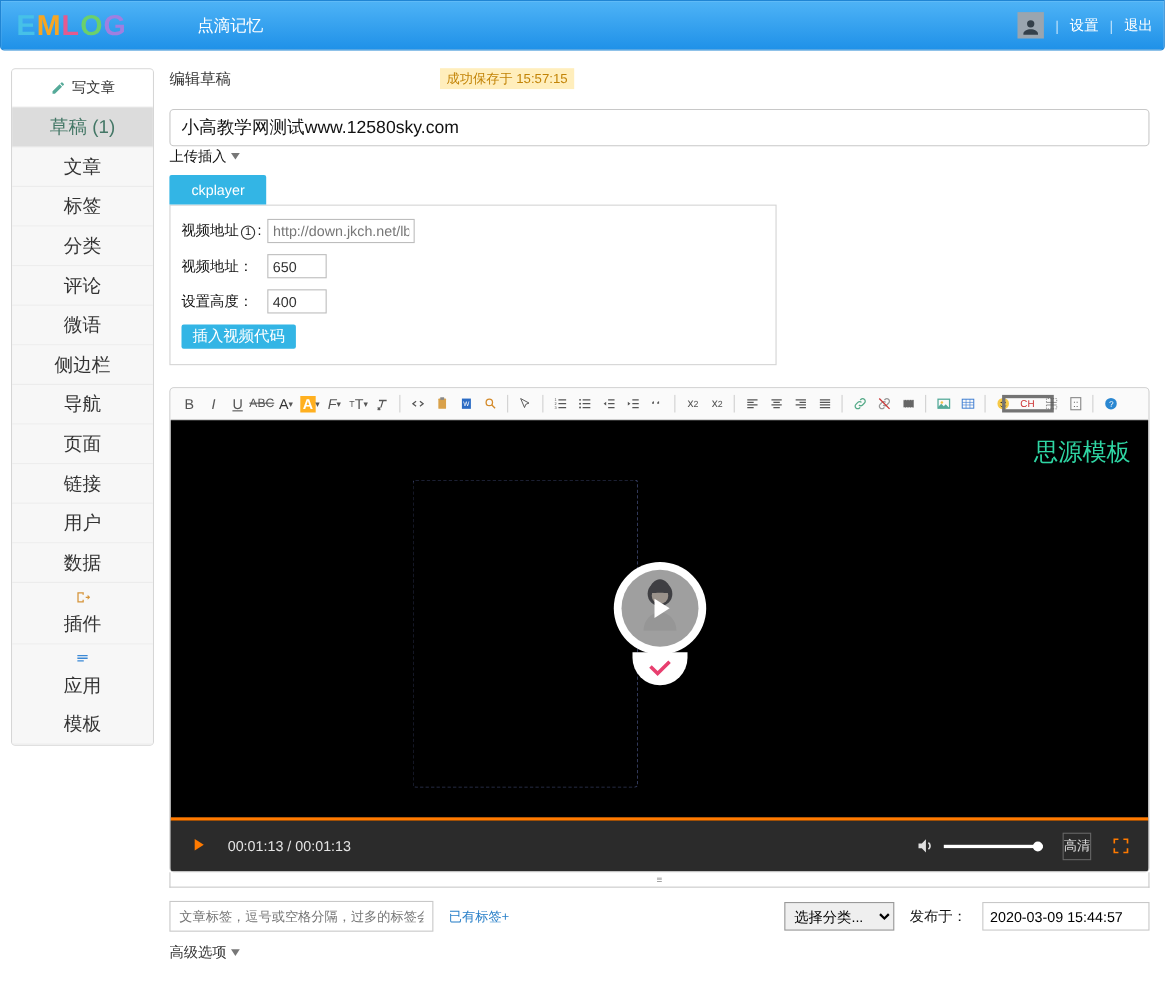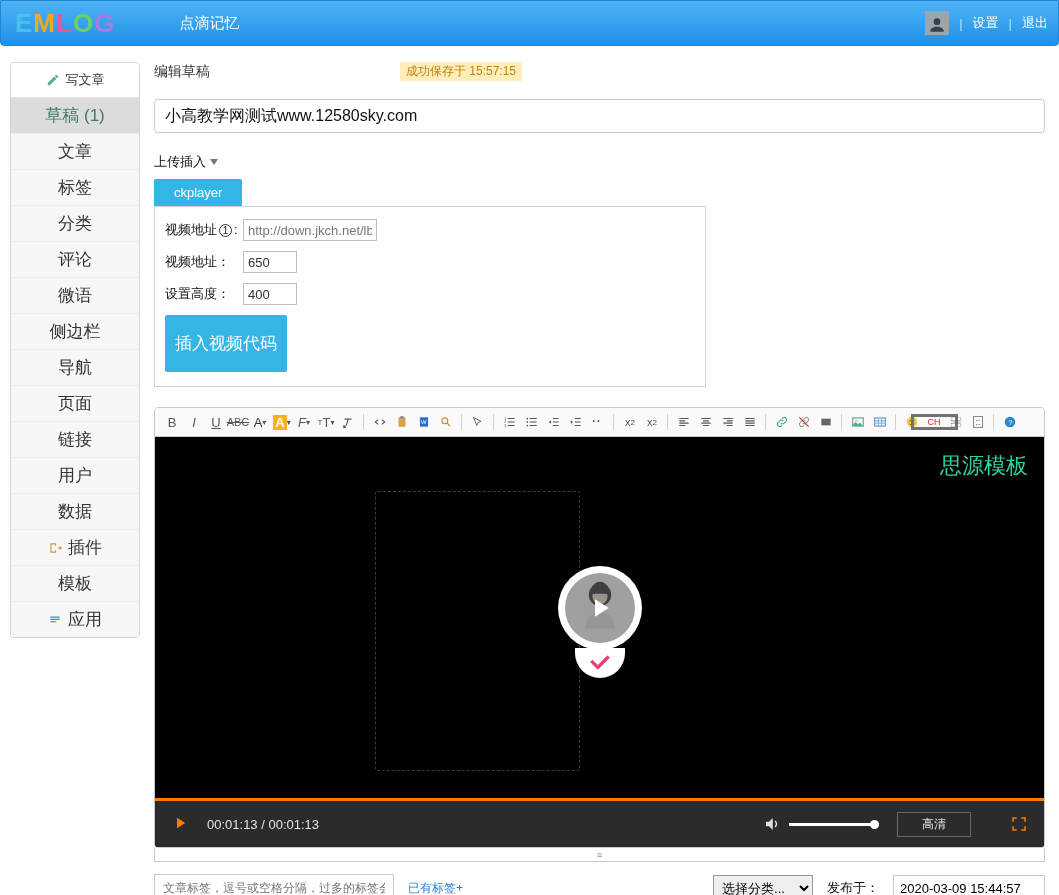--- a/index.html
+++ b/index.html
@@ -15,38 +15,38 @@
   .avatar svg { width:20px; height:20px; fill:#34404a; }
   .tr-link { color:#fff; cursor:pointer; }
   .tr-sep { color:#bce0fa; }
   
   .wrap { display:flex; align-items:flex-start; padding:16px 0 0 0; }
   .side { width:130px; margin-left:10px; border:1px solid #d6d6d6; background:#f7f7f7; border-radius:4px; overflow:hidden; }
   .side-top { display:flex; align-items:center; justify-content:center; gap:6px; padding:8px 0; background:#fff; border-bottom:1px solid #e2e2e2; cursor:pointer; }
   .side-top svg { width:14px; height:14px; fill:#4a7; }
   .side-item { text-align:center; padding:6px 0; font-size:17px; color:#333; border-bottom:1px solid #ececec; background:#f7f7f7; cursor:pointer; }
   .side-item.active { background:#dcdcdc; color:#476; font-weight:500; }
-  .side-item.ic { display:flex; align-items:center; justify-content:center; gap:6px; }
+  .side-item.ic { display:flex; align-items:center; justify-content:center; gap:6px;flex-direction:column; }
   .side-item.ic svg { width:14px; height:14px; }
   .main { flex:1; padding:0 14px 12px 14px; }
   .page-head { display:flex; align-items:center; }
   .page-title { font-size:14px; color:#333; }
   .save-msg { margin-left:190px; background:#ffeebc; color:#c28306; font-size:12px; padding:1px 6px; }
   .title-input { margin-top:18px; width:100%; height:34px; border:1px solid #c8c8c8; border-radius:4px; padding:0 10px; font-size:16px; color:#111; }
-  .upload-label { margin-top:20px; font-size:13px; color:#111; display:inline-flex; align-items:center; gap:4px; cursor:pointer; }
+  .upload-label { font-size:13px; color:#111; display:inline-flex; align-items:center; gap:4px; cursor:pointer; }
   .tri-down { width:0; height:0; border-left:4px solid transparent; border-right:4px solid transparent; border-top:6px solid #777; display:inline-block; }
   .ckplayer-tab { margin-top:8px; display:inline-block; background:#33b5e5; color:#fff; padding:6px 20px; font-size:13px; border-radius:2px 2px 0 0; cursor:pointer; }
   .ckbox { border:1px solid #d4d4d4; width:552px; padding:12px 10px 14px; }
   .ckrow { display:flex; align-items:center; margin-bottom:10px; }
   .cklab { width:78px; color:#111; font-size:13px; }
   .circled { display:inline-block; border:1px solid #333; border-radius:50%; width:13px; height:13px; line-height:11px; font-size:10px; text-align:center; margin:0 2px; }
   .ckin { border:1px solid #bdbdbd; height:22px; padding:0 4px; font-size:13px; color:#333; }
   .ckin.url { width:134px; color:#777; }
   .ckin.num { width:54px; }
-  .ckbtn { background:#33b5e5; color:#fff; border:none; padding:17px 10px; font-size:17px; border-radius:2px; cursor:pointer; }
+  .ckbtn { background:#33b5e5; color:#fff; border:none; padding:2px 10px; font-size:14px; border-radius:2px; cursor:pointer; }
   
   .editor { margin-top:20px; border:1px solid #c9c9c9; border-radius:4px; overflow:hidden; }
   .toolbar { background:#fafafa; border-bottom:1px solid #c9c9c9; padding:4px 6px; display:flex; flex-wrap:wrap; gap:0; }
   .tb { width:22px; height:20px; display:flex; align-items:center; justify-content:center; cursor:pointer; color:#555; }
   .tb svg { width:14px; height:14px; }
   .tb.sep { width:10px; cursor:default; position:relative; }
   .tb.sep::before { content:""; position:absolute; left:4px; top:2px; bottom:2px; width:1px; background:#d0d0d0; }
   
   .video { background:#000; height:410px; position:relative; }
   .brand { position:absolute; right:16px; top:14px; color:#2fd6a4; font-size:22px; font-family:"STKaiti","KaiTi",serif; }
@@ -59,21 +59,21 @@
   .chin svg { width:26px; height:18px; stroke:#e83f6f; }
   .dotframe { position:absolute; left:220px; top:54px; width:205px; height:280px; border:1px dashed rgba(140,160,255,0.35); border-radius:3px; }
   .vbar { position:absolute; left:0; right:0; bottom:0; height:46px; background:#2b2b2b; display:flex; align-items:center; padding:0 16px; }
   .vprog { position:absolute; left:0; right:0; top:-3px; height:3px; background:#ff7a00; }
   .vplay { color:#ff7a00; cursor:pointer; }
   .vtime { color:#e4e4e4; font-size:13px; margin-left:18px; }
   .vspace { flex:1; }
   .vicon { color:#e0e0e0; cursor:pointer; display:flex; align-items:center; }
   .voltrack { width:90px; height:3px; background:#fff; margin:0 18px 0 8px; position:relative; }
   .voldot { position:absolute; right:0; top:-3px; width:9px; height:9px; background:#fff; border-radius:50%; }
-  .hd { border:1px solid #666; padding:3px 24px; color:#e0e0e0; font-size:12px; margin-right:39px; cursor:pointer; }
+  .hd { border:1px solid #666; padding:3px 0; color:#e0e0e0; font-size:12px; margin-right:18px; cursor:pointer; }
   
   .resizer { height:14px; border:1px solid #c9c9c9; border-top:none; display:flex; align-items:center; justify-content:center; color:#888; font-size:9px; cursor:ns-resize; }
   
   .bottom { margin-top:12px; display:flex; align-items:center; gap:14px; }
   .tags-in { flex:1; max-width:370px; height:28px; border:1px solid #c8c8c8; padding:0 8px; color:#999; font-size:12px; }
   .taglink { color:#2a80c9; font-size:12px; cursor:pointer; }
   .catsel { height:26px; border:1px solid #999; font-size:13px; padding:0 4px; width:100px; }
   .publab { font-size:13px; color:#111; }
   .date-in { height:26px; border:1px solid #c8c8c8; padding:0 6px; font-size:13px; width:152px; }
   .advopt { margin-top:10px; font-size:13px; display:inline-flex; align-items:center; gap:4px; cursor:pointer; }
@@ -121,27 +121,27 @@
           <div class="side-item">链接</div>
           <div class="side-item">用户</div>
           <div class="side-item">数据</div>
         </div>
       <div class="side-item ic">
         <svg viewBox="0 0 24 24">
             <path fill="#d6953b" d="M20 13h-3v-2h3V8l4 4-4 4v-3zM4 4h10v4h-2V6H6v12h6v-2h2v4H4V4z"></path>
           </svg>
         <span>插件</span>
       </div>
-      <div class="side-item">模板</div>
       <div class="side-item ic" style="border-bottom:none">
         <svg viewBox="0 0 24 24">
             <path fill="#3b89d6" d="M4 6h16v2H4zm0 4h16v2H4zm0 4h10v2H4z"></path>
           </svg>
         <span>应用</span>
       </div>
+      <div class="side-item">模板</div>
     </div>
 
     <div class="main">
       <div class="page-head">
         <div class="page-title">编辑草稿</div>
         <div class="save-msg">成功保存于 15:57:15</div>
       </div>
       <input class="title-input" value="小高教学网测试www.12580sky.com" style="">
 
       <div class="upload-label">

